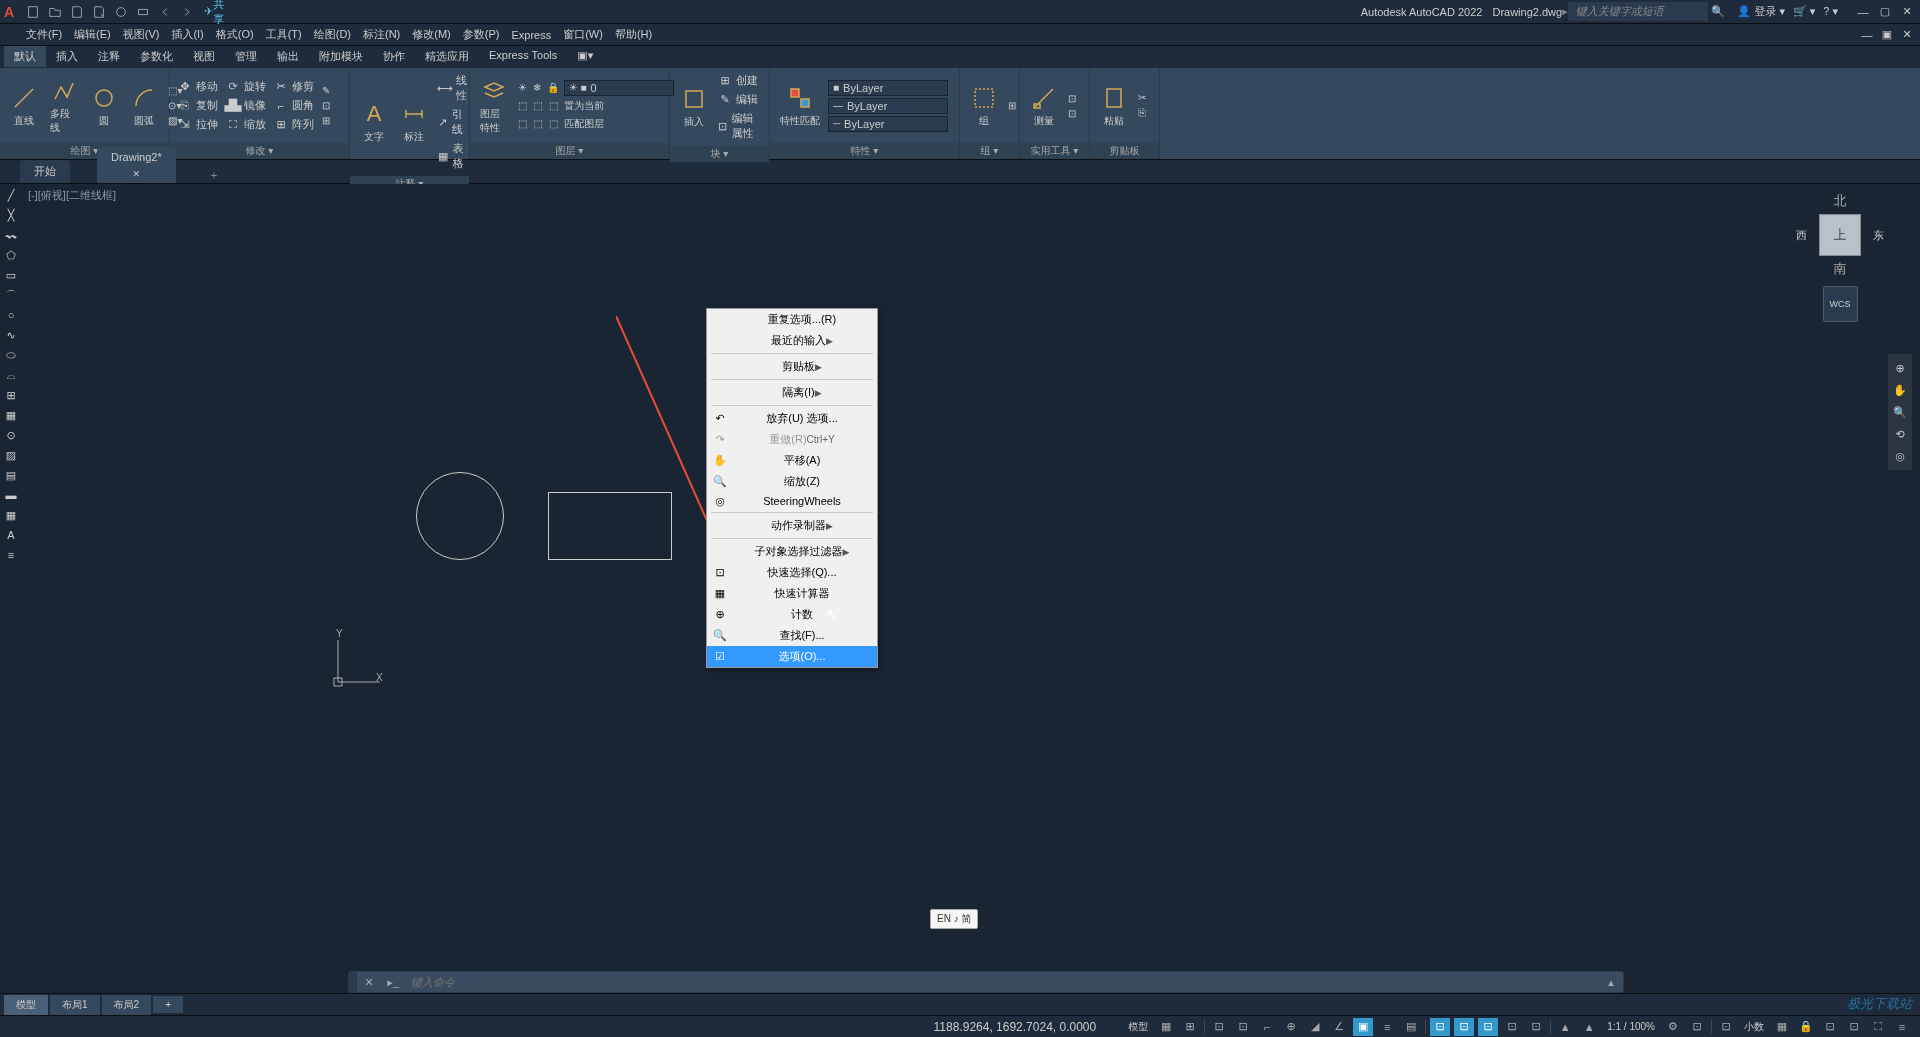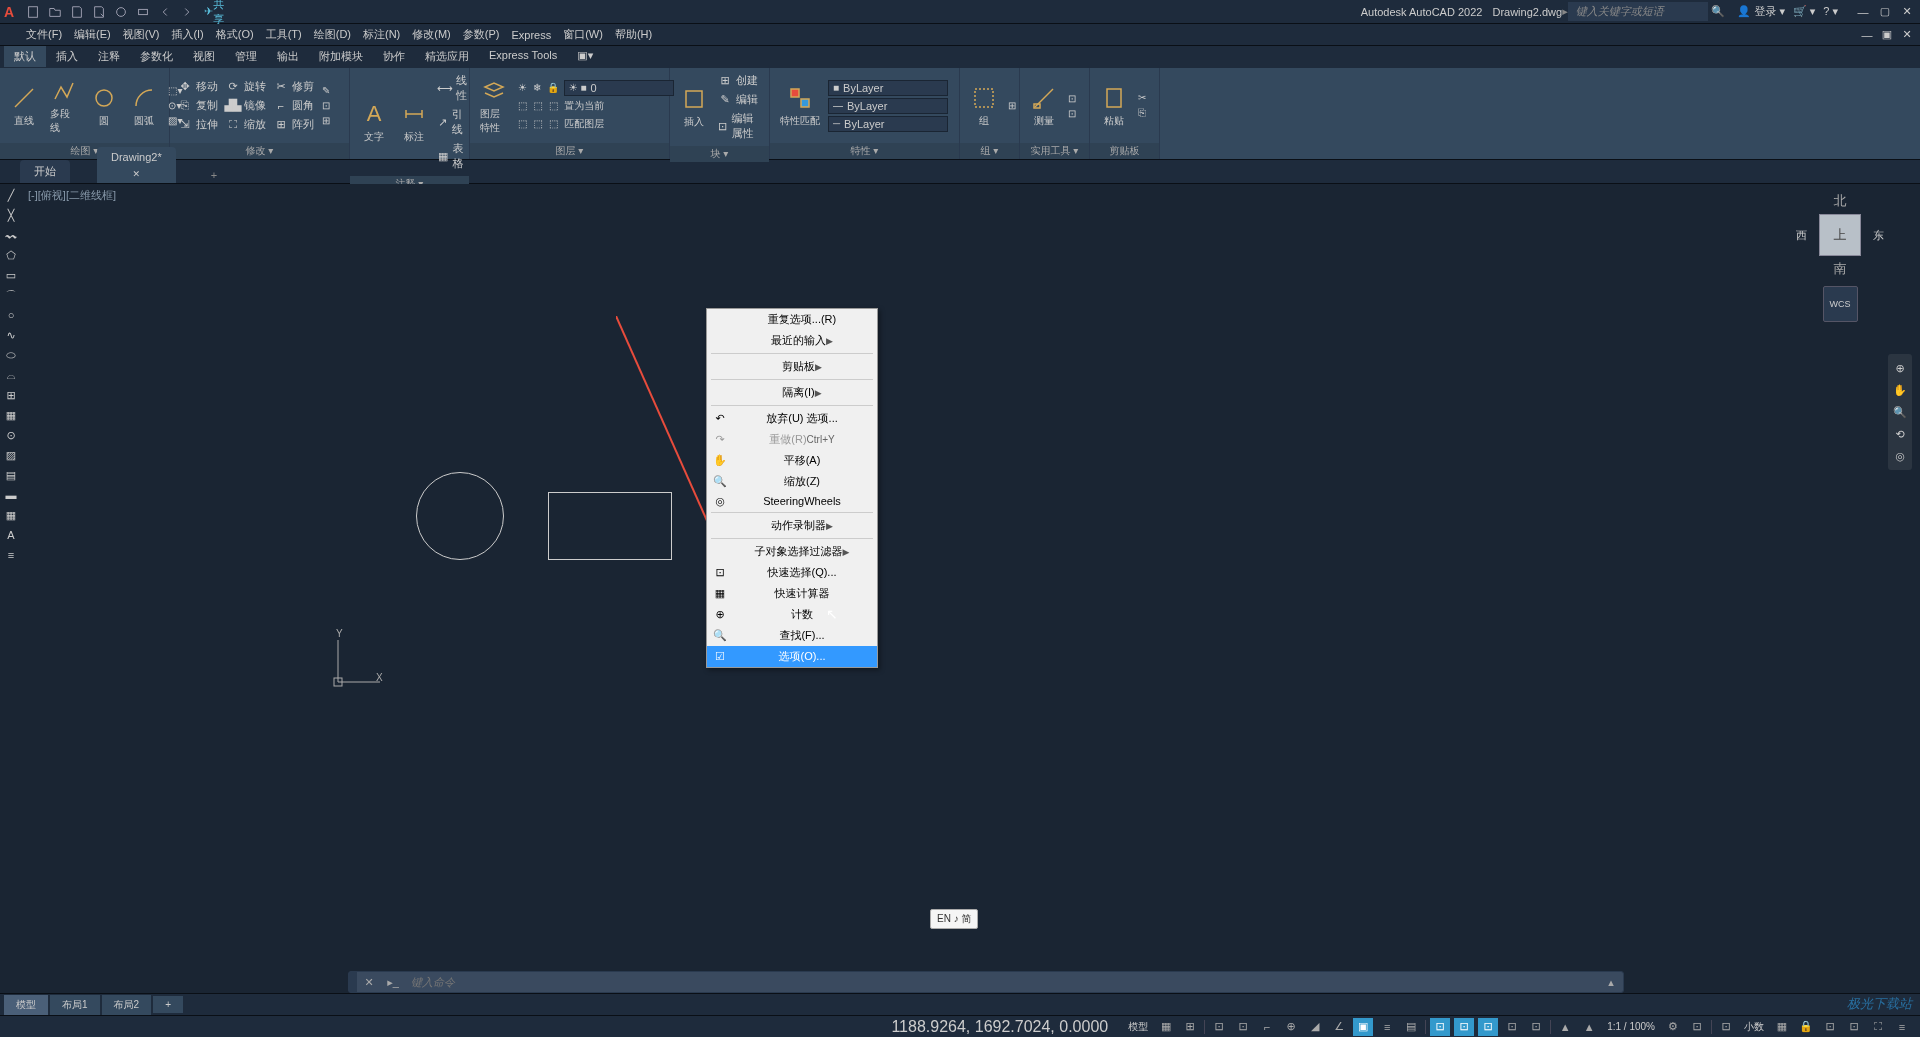--- a/index.html
+++ b/index.html
@@ -90,21 +90,21 @@
 .cmdline-area input { flex: 1; background: transparent; border: none; color: #888; font-style: italic; outline: none; padding: 0 6px; font-size: 11px; }
 .ime-indicator { position: absolute; bottom: 64px; left: 930px; background: #f5f5f5; border: 1px solid #aaa; padding: 2px 6px; font-size: 10px; color: #333; border-radius: 2px; }
 
 
 .layout-tabs { position: absolute; bottom: 22px; left: 0; right: 0; height: 22px; background: #1e2b3c; display: flex; align-items: center; padding-left: 4px; border-top: 1px solid #0a0f16; }
 .layout-tab { padding: 3px 12px; background: #34495e; color: #ccc; margin-right: 2px; font-size: 10px; }
 .layout-tab.active { background: #4a5f78; }
 
 
 .statusbar { position: absolute; bottom: 0; left: 0; right: 0; height: 22px; background: #1e2b3c; display: flex; align-items: center; justify-content: flex-end; padding: 0 8px; gap: 4px; border-top: 1px solid #0a0f16; }
-.statusbar .coords { color: #ccc; font-size: 16px; margin-right: 12px; }
+.statusbar .coords { color: #ccc; font-size: 12px; margin-right: 24px; }
 .statusbar .sb-btn { width: 20px; height: 18px; display: flex; align-items: center; justify-content: center; color: #aaa; }
 .statusbar .sb-btn.active { background: #3399cc; color: #fff; }
 .sb-sep { width: 1px; height: 14px; background: #445; }
 .sb-text { color: #ccc; font-size: 10px; padding: 0 4px; }
 
 .watermark { position: absolute; bottom: 24px; right: 8px; color: #2a7fb8; font-size: 13px; opacity: 0.8; font-style: italic; }
 </style>
 </head>
 <body>
 

